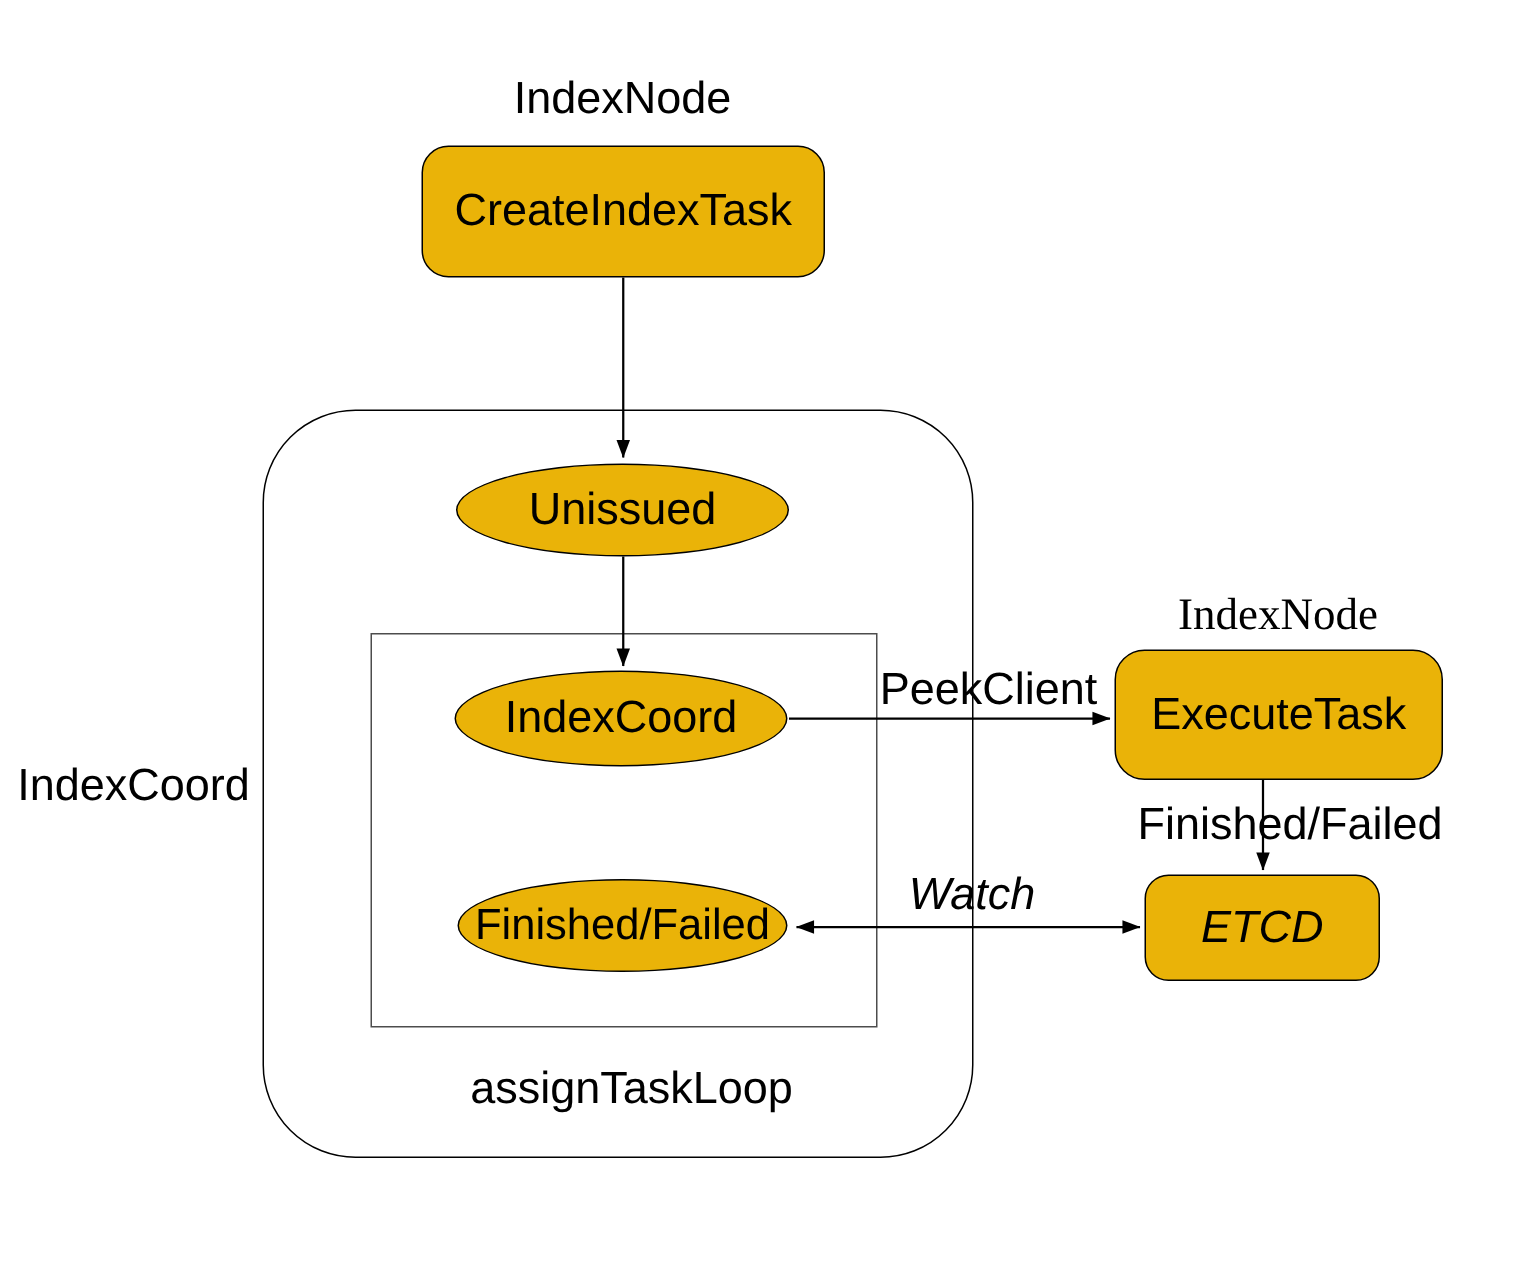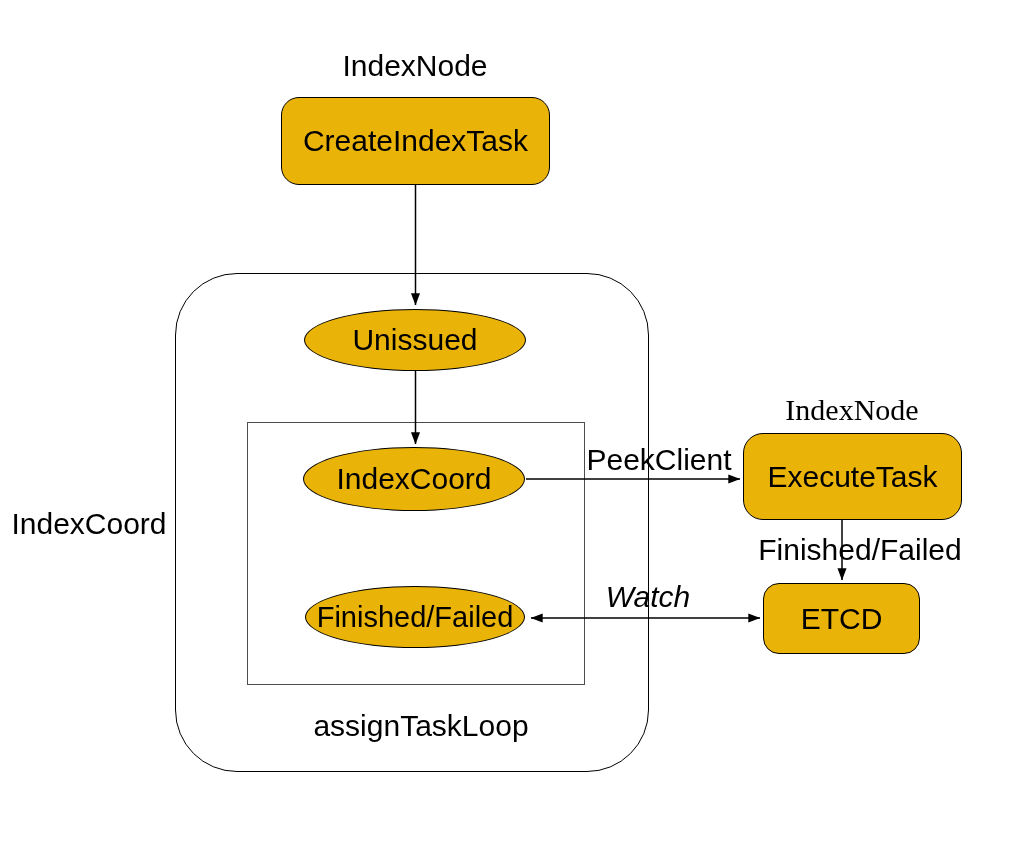--- a/index.html
+++ b/index.html
@@ -57,21 +57,21 @@
   }
   .lbl {
     position: absolute;
     transform: translateX(-50%);
     white-space: nowrap;
     line-height: 1.15;
     background: transparent;
   }
   .node-create-index-task { left: 281px; top: 97px;  width: 269px; height: 88px; border-radius: 18px; }
   .node-execute-task     { left: 743px; top: 433px; width: 219px; height: 87px; border-radius: 20px; }
-  .node-etcd             { left: 763px; top: 583px; width: 157px; height: 71px; border-radius: 16px; }
+  .node-etcd             { left: 763px; top: 583px; width: 157px; height: 71px; border-radius: 16px; font-style: italic; }
   .outer-indexcoord      { left: 175px; top: 273px; width: 474px; height: 499px; }
   .inner-assign-loop     { left: 247px; top: 422px; width: 338px; height: 263px; }
   .ellipse-unissued        { left: 304px; top: 309px; width: 222px; height: 62px; }
   .ellipse-in-progress     { left: 303px; top: 447px; width: 222px; height: 64px; }
   .ellipse-finished-failed { left: 305px; top: 586px; width: 220px; height: 62px; font-size: 29px; }
   .lbl-root-coord       { left: 415px; top: 49px;  }
   .lbl-index-node       { left: 852px; top: 393px; font-family: Liberation Serif, serif; }
   .lbl-index-coord      { left: 89px;  top: 507px; }
   .lbl-assign-task-loop { left: 421px; top: 709px; }
   .lbl-peek-client      { left: 659px; top: 443px; }

